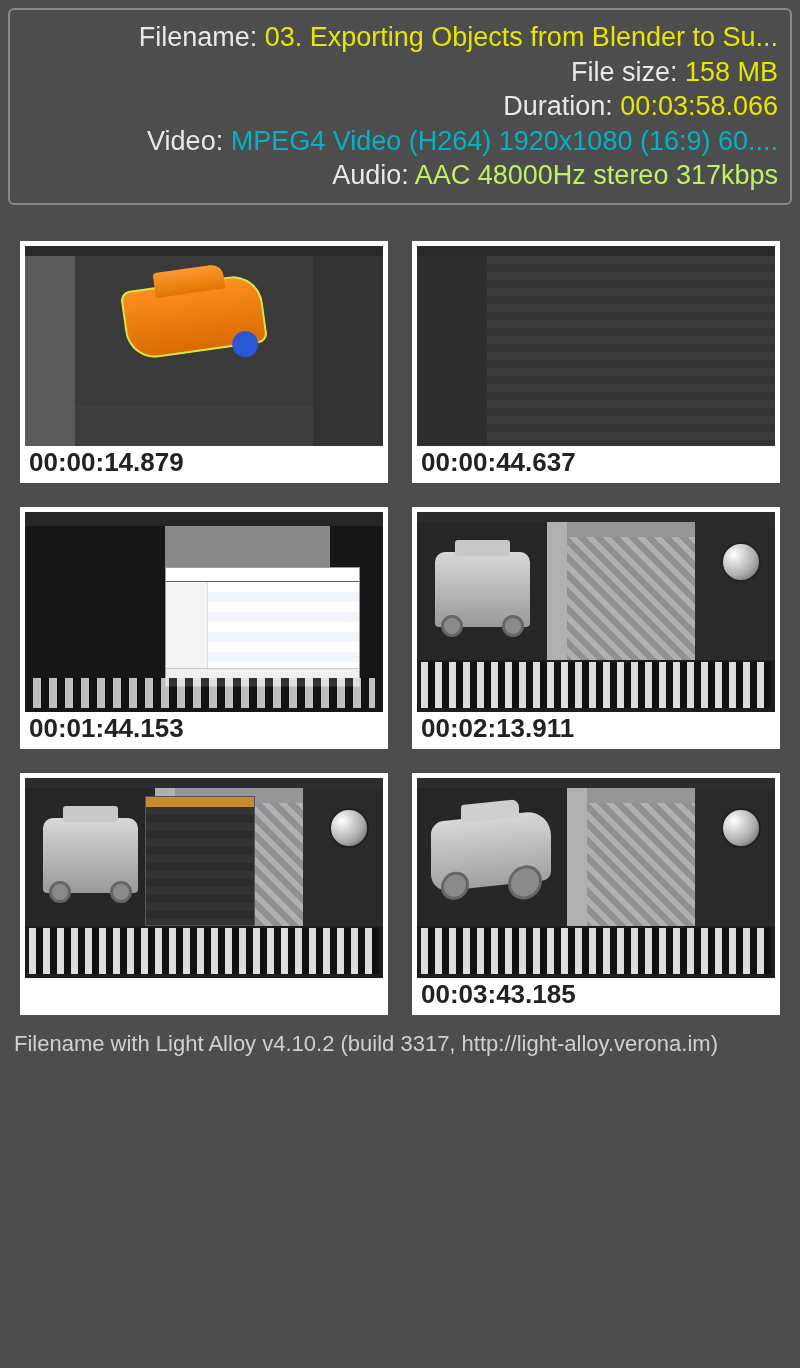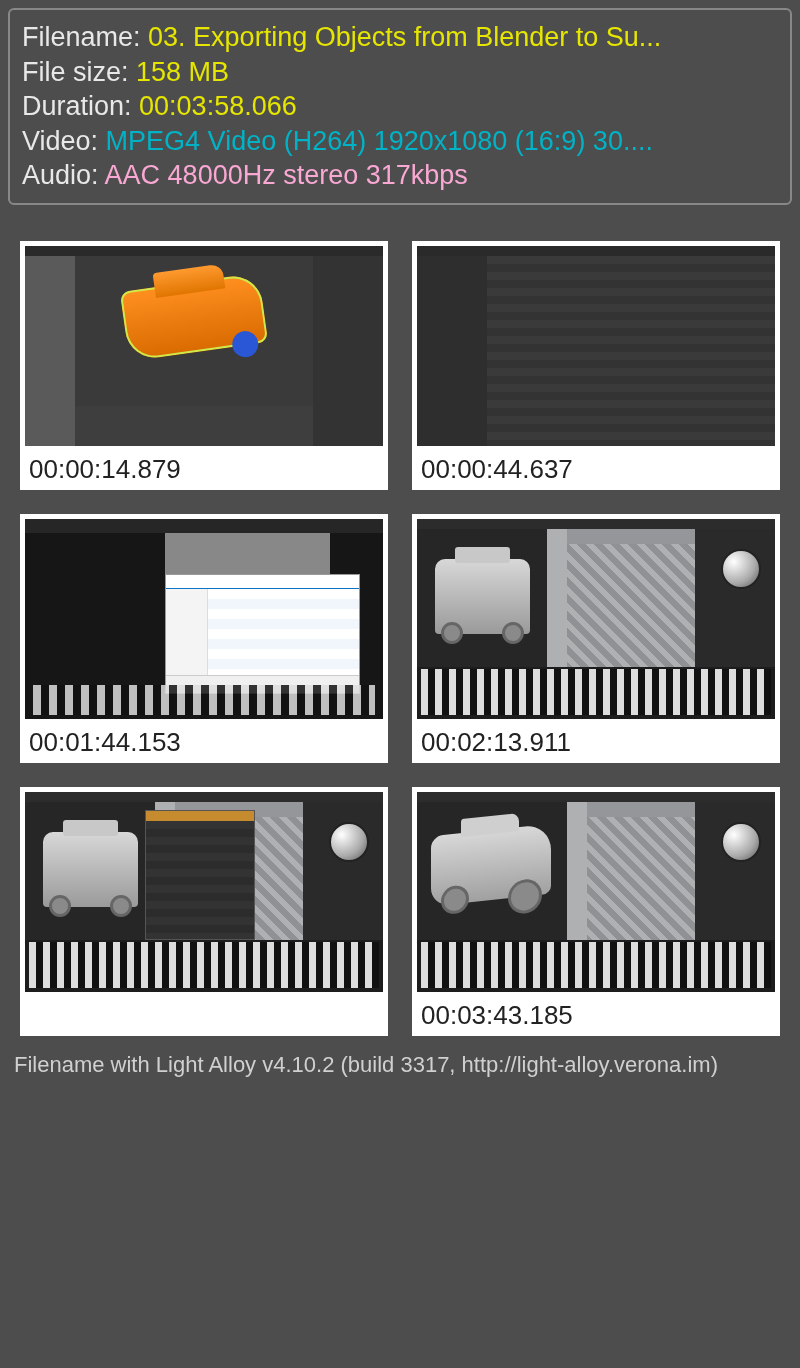--- a/index.html
+++ b/index.html
@@ -17,24 +17,25 @@
     background: #4d4d4d;
     border-radius: 6px;
   }
   .info-row {
     font-size: 27px;
     line-height: 1.28;
     color: #e8e8e8;
     white-space: nowrap;
     overflow: hidden;
     text-overflow: clip;
+    text-align: right;
   }
   .val-yellow { color: #e6e600; }
   .val-teal { color: #00b3c6; }
-  .val-orange { color: #f9a8d4; }
+  .val-orange { color: #bef264; }
   .thumbs {
     display: grid;
     grid-template-columns: 1fr 1fr;
     gap: 24px 24px;
     padding: 28px 20px 10px 20px;
   }
   .thumb {
     background: #fff;
     padding: 5px;
     display: flex;
@@ -43,22 +44,23 @@
   .thumb-img {
     width: 100%;
     height: 200px;
     background: #353535;
     position: relative;
     overflow: hidden;
   }
   .thumb-ts {
     font-size: 26px;
     color: #222;
-    padding: 8px 4px 0 4px;
+    padding: 1px 4px 0 4px;
     background: #fff;
+    font-weight: bold;
   }
   .footer {
     font-size: 22px;
     color: #d0d0d0;
     padding: 6px 14px;
   }
 
   
   .blender-ui {
     position: absolute; inset: 0;
@@ -154,21 +156,21 @@
   <div class="info-row">
     <span>Filename: </span><span class="val-yellow">03. Exporting Objects from Blender to Su...</span>
   </div>
   <div class="info-row">
     <span>File size: </span><span class="val-yellow">158 MB</span>
   </div>
   <div class="info-row">
     <span>Duration: </span><span class="val-yellow">00:03:58.066</span>
   </div>
   <div class="info-row">
-    <span>Video: </span><span class="val-teal">MPEG4 Video (H264) 1920x1080 (16:9) 30....</span>
+    <span>Video: </span><span class="val-teal">MPEG4 Video (H264) 1920x1080 (16:9) 60....</span>
   </div>
   <div class="info-row">
     <span>Audio: </span><span class="val-orange">AAC 48000Hz stereo 317kbps</span>
   </div>
 </div>
 
 <div class="thumbs" id="thumbs">
     <div class="thumb">
       <div class="thumb-img">
         <div class="blender-ui">

